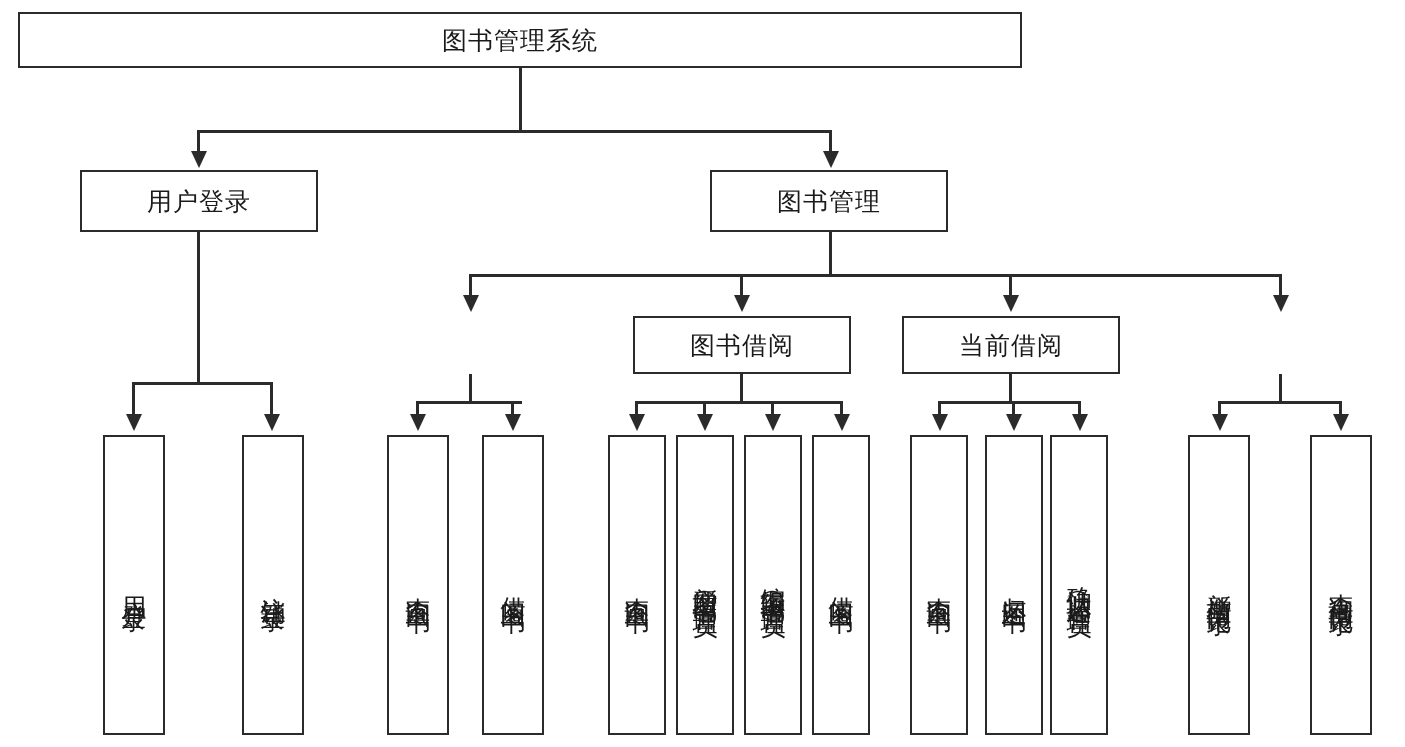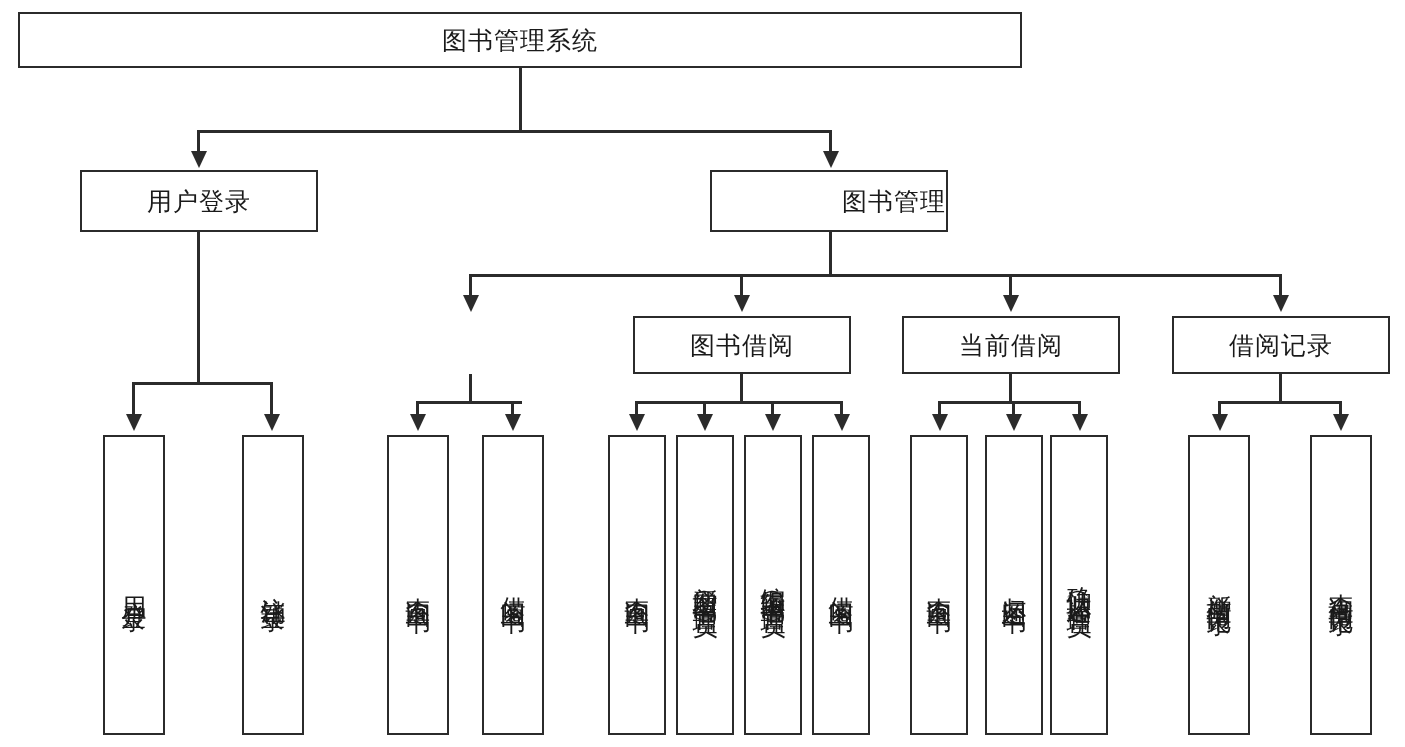--- a/index.html
+++ b/index.html
@@ -84,21 +84,21 @@
   <div class="ln lnv" style="left:518.5px; top:68px; height:62px;"></div>
   <div class="ln lnh" style="left:197px;  top:130px; width:635px;"></div>
   <div class="ln lnv" style="left:197px;  top:130px; height:22px;"></div>
   <div class="ln lnv" style="left:829px;  top:130px; height:22px;"></div>
   <div class="arrow" style="left:190.5px; top:151px;"></div>
   <div class="arrow" style="left:822.5px; top:151px;"></div>
 
   <div class="node h" id="node-l2-0" style="left: 80px; top: 170px; width: 238px; height: 62px;">
     <span class="htext">用户登录</span>
   </div>
-  <div class="node h" id="node-l2-1" style="left: 710px; top: 170px; width: 238px; height: 62px; justify-content: flex-end;">
+  <div class="node h" id="node-l2-1" style="left: 710px; top: 170px; width: 238px; height: 62px;">
     <span class="htext">图书管理</span>
   </div>
 
   <div class="ln lnv" style="left:197px; top:232px; height:150px;"></div>
   <div class="ln lnh" style="left:132px; top:382px; width:138px;"></div>
   <div class="ln lnv" style="left:132px; top:382px; height:34px;"></div>
   <div class="ln lnv" style="left:270px; top:382px; height:34px;"></div>
   <div class="arrow" style="left:125.5px; top:414px;"></div>
   <div class="arrow" style="left:263.5px; top:414px;"></div>
 
@@ -112,23 +112,20 @@
   <div class="arrow" style="left:733.5px;  top:295px;"></div>
   <div class="arrow" style="left:1002.5px; top:295px;"></div>
   <div class="arrow" style="left:1272.5px; top:295px;"></div>
 
   <div class="node h" id="node-l3-2" style="left: 902px; top: 316px; width: 218px; height: 58px;">
     <span class="htext">当前借阅</span>
   </div>
   <div class="node h" id="node-l3-1" style="left: 633px; top: 316px; width: 218px; height: 58px;">
     <span class="htext">图书借阅</span>
   </div>
-  <div class="node h" id="node-l3-3" style="left: 1172px; top: 316px; width: 218px; height: 58px;">
-    <span class="htext">借阅记录</span>
-  </div>
 
   <div class="ln lnv" style="left:469px; top:374px; height:27px;"></div>
   <div class="ln lnh" style="left:416px; top:401px; width:106px;"></div>
   <div class="ln lnv" style="left:416px; top:401px; height:15px;"></div>
   <div class="ln lnv" style="left:511px; top:401px; height:15px;"></div>
   <div class="arrow" style="left:409.5px; top:414px;"></div>
   <div class="arrow" style="left:504.5px; top:414px;"></div>
 
   <div class="ln lnv" style="left:740px; top:374px; height:27px;"></div>
   <div class="ln lnh" style="left:635px; top:401px; width:208px;"></div>

